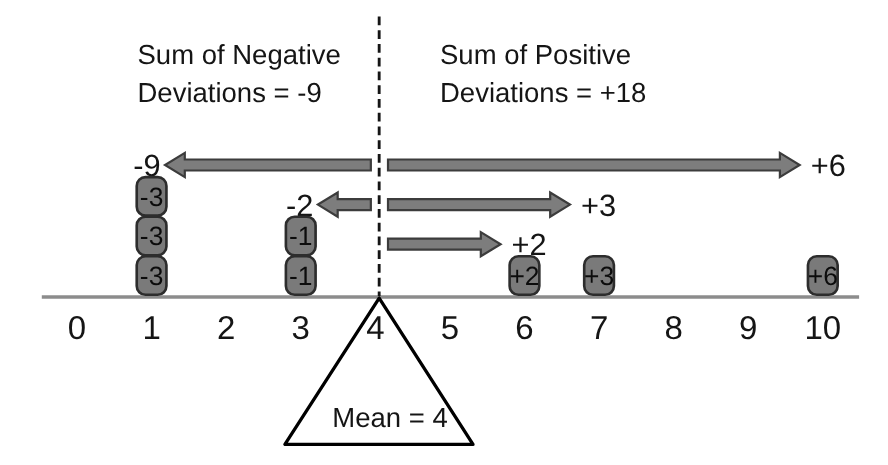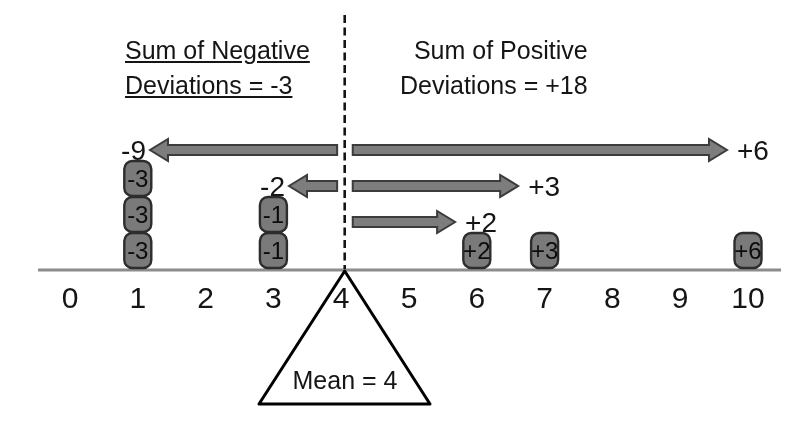--- a/index.html
+++ b/index.html
@@ -9,25 +9,25 @@
     background:#ffffff;
     font-family:"Liberation Sans", sans-serif;
     overflow:hidden;
   }
   .fig svg{position:absolute;left:0;top:0;}
   .title{
     position:absolute;top:33px;
     font-size:25px;line-height:35px;
     color:#151515;white-space:nowrap;
   }
-  .title-left{left:125px;text-decoration:underline;}
-  .title-right{left:400px;text-align:right;}
+  .title-left{left:125px;}
+  .title-right{left:400px;}
   .mean-label{
     position:absolute;left:283px;top:366px;width:124px;
-    text-align:center;font-size:25px;color:#151515;white-space:nowrap;
+    text-align:right;font-size:25px;color:#151515;white-space:nowrap;
   }
 </style>
 </head>
 <body>
 
 <div class="fig">
   <svg id="canvas" width="807" height="423" viewBox="0 0 807 423">
       <line x1="38" y1="270" x2="781" y2="270" stroke="#8c8c8c" stroke-width="3"></line>
       <line x1="344.7" y1="15" x2="344.7" y2="269" stroke="#151515" stroke-width="2.6" stroke-dasharray="8 4.5"></line>
       <polygon points="344.7,271 259,404 430,404" fill="#ffffff" stroke="#000000" stroke-width="3" stroke-linejoin="round"></polygon>
@@ -65,21 +65,21 @@
       <text x="409" y="308" text-anchor="middle" font-size="30" fill="#151515" font-family="&quot;Liberation Sans&quot;, sans-serif">5</text>
       <text x="476.79999999999995" y="308" text-anchor="middle" font-size="30" fill="#151515" font-family="&quot;Liberation Sans&quot;, sans-serif">6</text>
       <text x="544.5999999999999" y="308" text-anchor="middle" font-size="30" fill="#151515" font-family="&quot;Liberation Sans&quot;, sans-serif">7</text>
       <text x="612.4" y="308" text-anchor="middle" font-size="30" fill="#151515" font-family="&quot;Liberation Sans&quot;, sans-serif">8</text>
       <text x="680.1999999999999" y="308" text-anchor="middle" font-size="30" fill="#151515" font-family="&quot;Liberation Sans&quot;, sans-serif">9</text>
       <text x="748" y="308" text-anchor="middle" font-size="30" fill="#151515" font-family="&quot;Liberation Sans&quot;, sans-serif">10</text>
     </svg>
 
   <div class="title title-left">
     <div>Sum of Negative</div>
-    <div>Deviations = -3</div>
+    <div>Deviations = -9</div>
   </div>
 
   <div class="title title-right">
     <div>Sum of Positive</div>
     <div>Deviations = +18</div>
   </div>
 
   <div class="mean-label">Mean = 4</div>
 </div>
 

